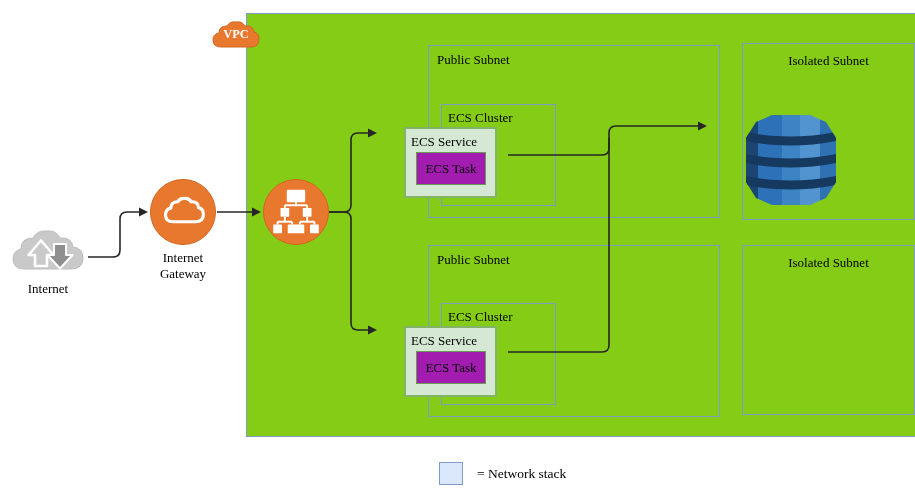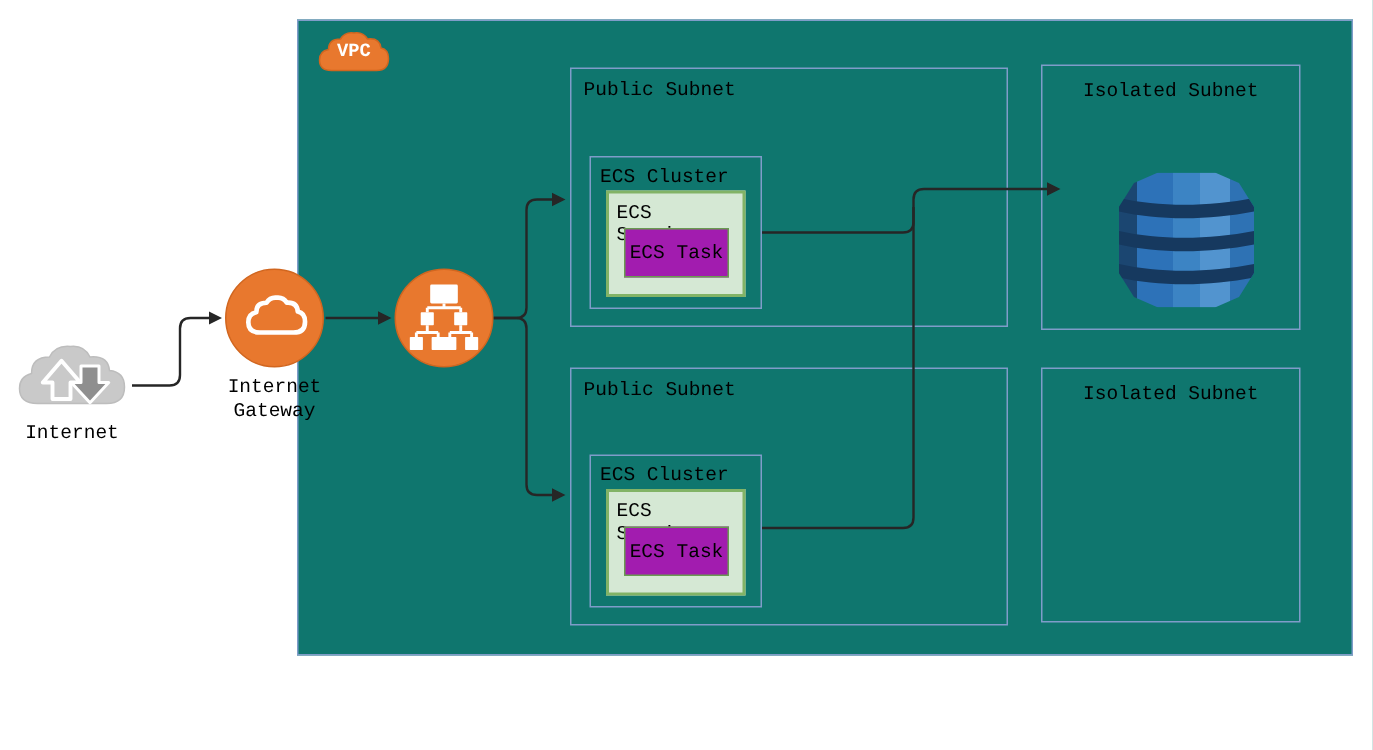--- a/index.html
+++ b/index.html
@@ -1,22 +1,22 @@
 <!DOCTYPE html>
 <html><head>
 <meta charset="utf-8">
 <style>
   html,body{margin:0;padding:0;background:#fff;}
   .canvas{
     position:relative;width:915px;height:500px;background:#ffffff;
-    font-family:Liberation Mono, monospace;color:#000;overflow:hidden;
+    font-family:Liberation Serif, serif;color:#000;overflow:hidden;
   }
   .abs{position:absolute;box-sizing:border-box;}
   
-  .net{background:#0f766e;border:1px solid #7f9cc9;}
+  .net{background:#84cc16;border:1px solid #7f9cc9;margin-left:48px;}
   .lbl{font-size:13px;line-height:15px;}
   .pad-sub{padding:6px 0 0 8px;}
   .pad-clu{padding:5px 0 0 6px;}
   .pad-svc{padding:5px 0 0 5px;}
   .center{text-align:center;}
   .task-lbl{padding-top:8px;}
   .iso-lbl{padding-top:9px;}
   .dbg-lbl{padding:6px 0 0 10px;}
   
   .svc{background:#d5e8d4;border:2px solid #82b366;}
@@ -156,14 +156,18 @@
         <rect x="47.5" y="46" width="9" height="9" rx="0.5"></rect>
       </g>
       <g stroke="#ffffff" stroke-width="2" fill="none">
         <path d="M33,23 V26 M21.5,26 H44.5 M21.5,26 V29 M44.5,26 V29"></path>
         <path d="M21.5,38 V43 M14,43 H29 M14,43 V46 M29,43 V46"></path>
         <path d="M44.5,38 V43 M37,43 H52 M37,43 V46 M52,43 V46"></path>
       </g>
     </svg>
   </div>
 
+  <div class="legend-item" style="left:439px;top:462px;">
+    <span class="swatch swatch-net"></span>
+    <span class="legend-text">= Network stack</span>
+  </div>
 
 </div>
 
 </body></html>

